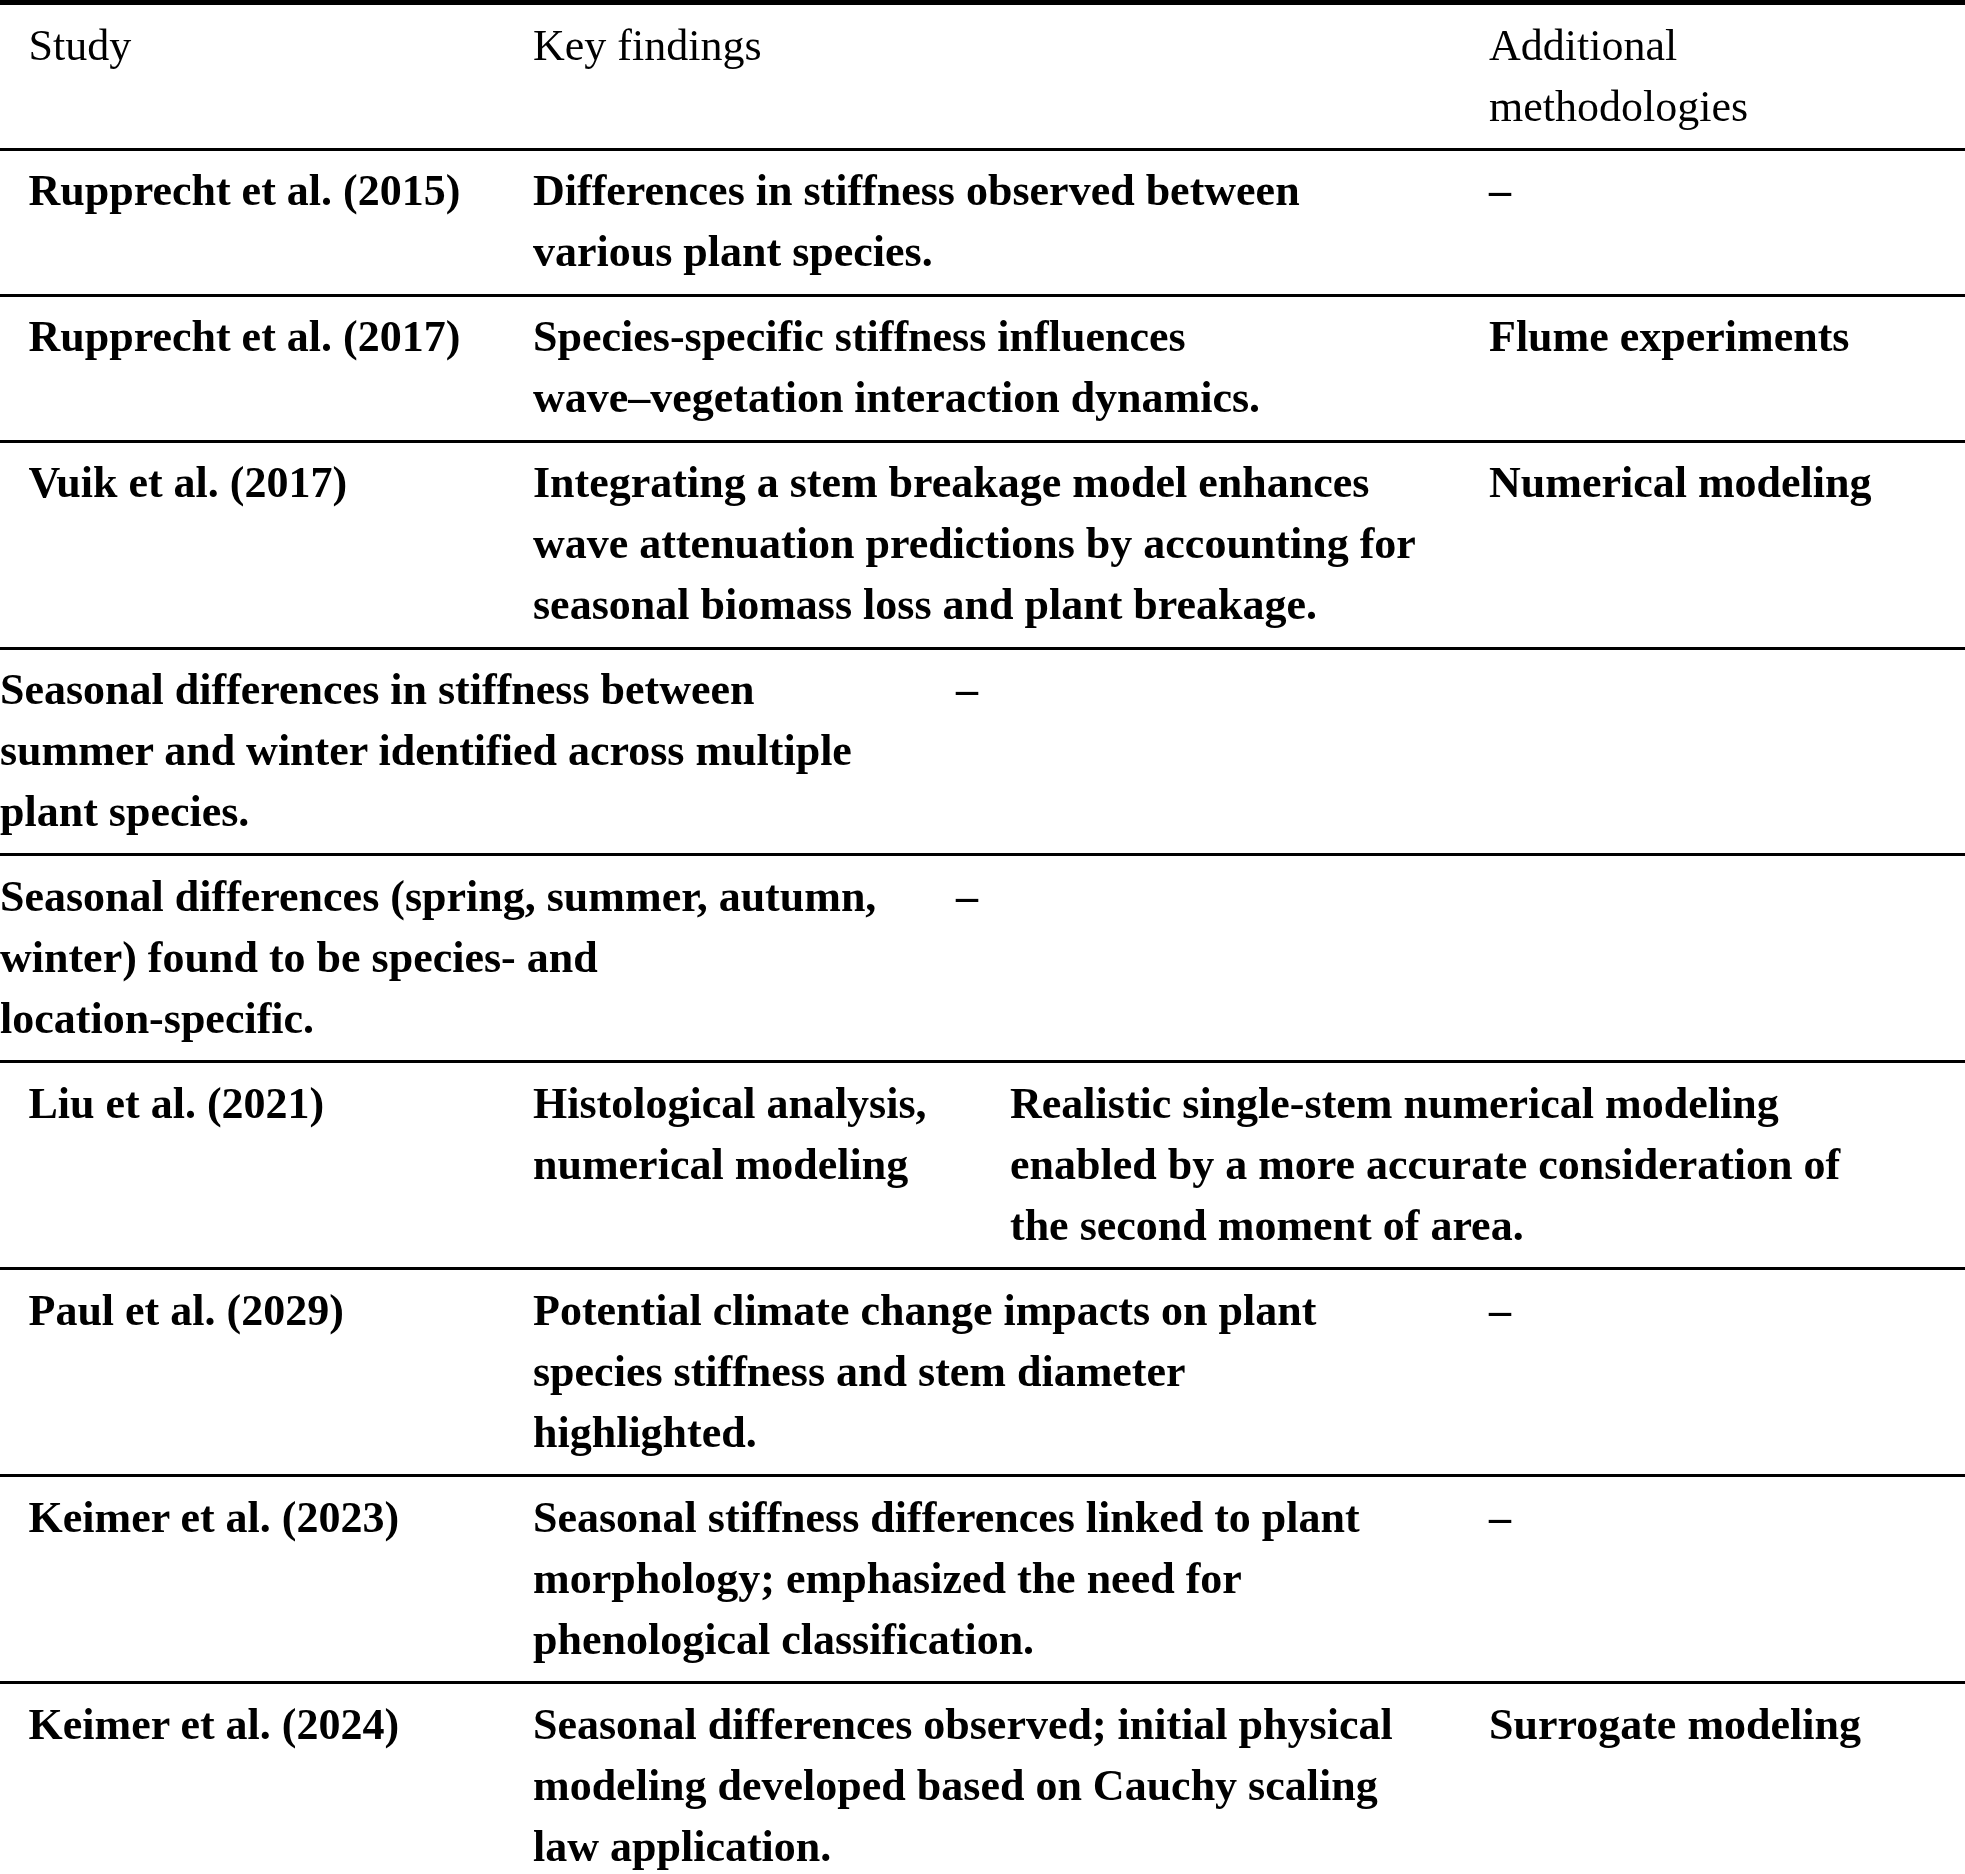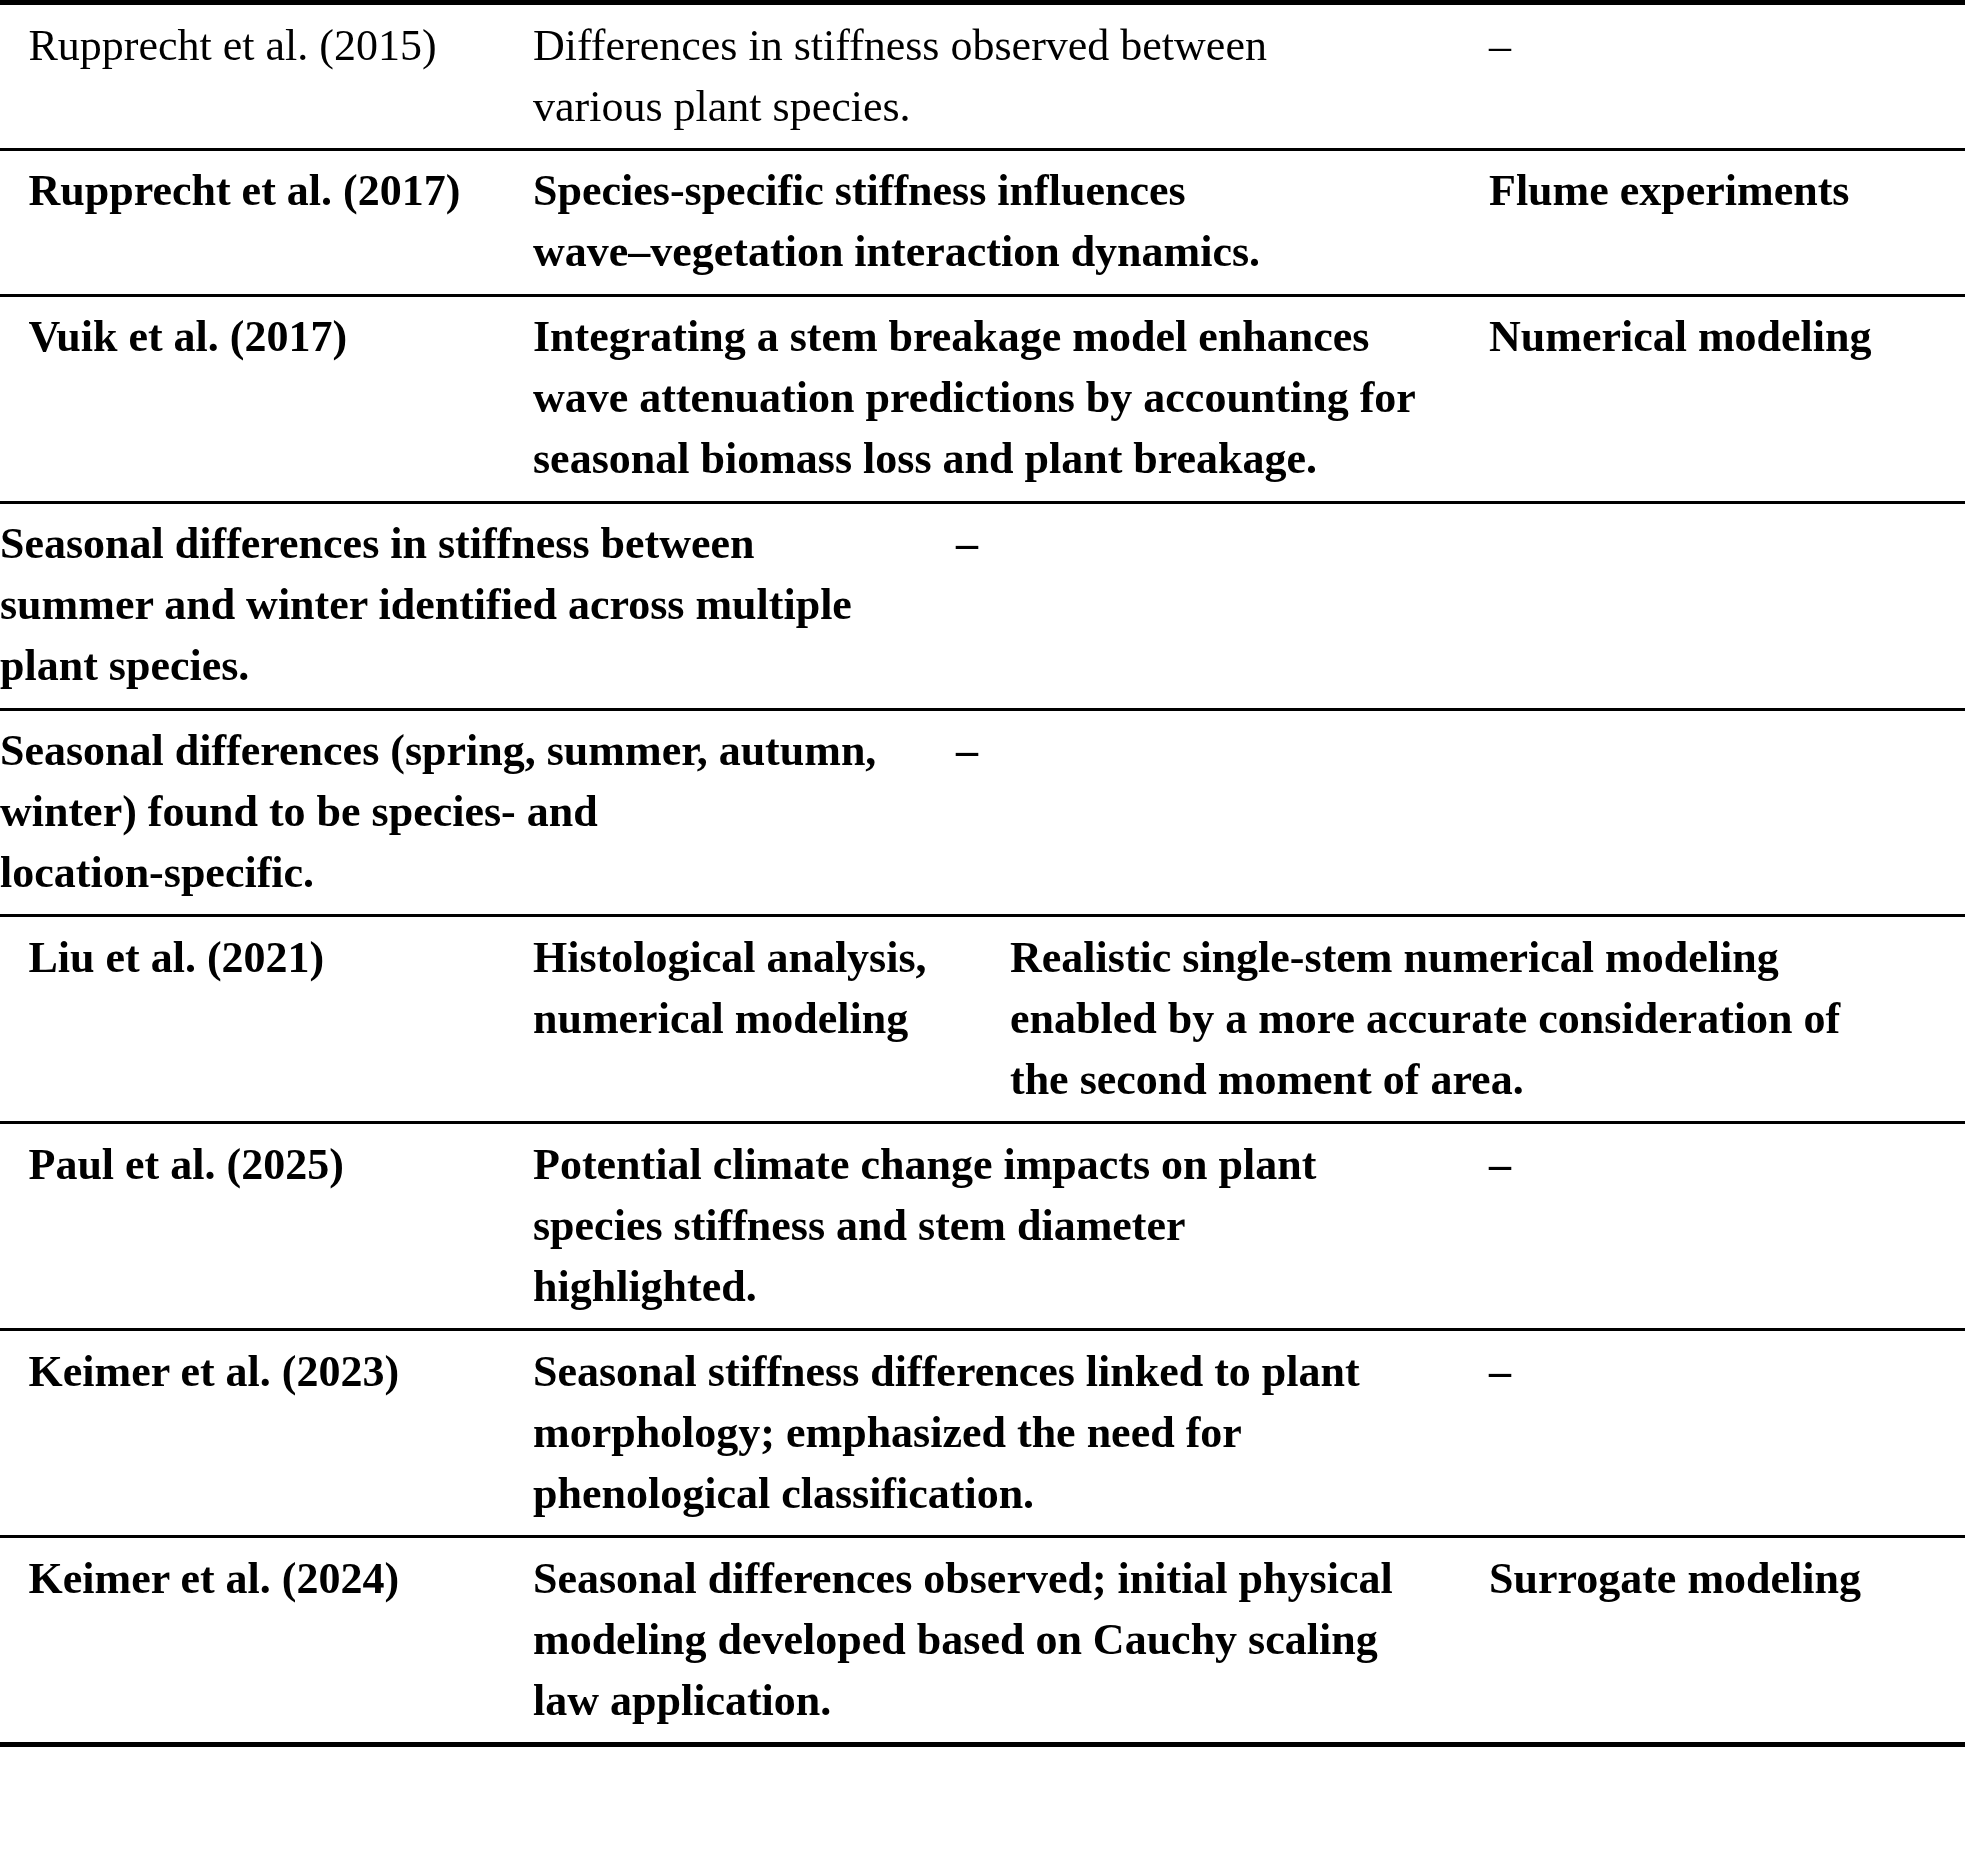--- a/index.html
+++ b/index.html
@@ -43,20 +43,26 @@
   .col-methods {
     flex: 1 1 auto;
     padding-right: 23px;
   }
 </style>
 </head>
 <body>
 
 <div class="paper-table">
 
+  <div class="trow">
+    <div class="cell col-study">Study</div>
+    <div class="cell col-findings">Key findings</div>
+    <div class="cell col-methods">Additional
+methodologies</div>
+  </div>
 
   <div class="trow">
     <div class="cell col-study">Rupprecht et al. (2015)</div>
     <div class="cell col-findings">Differences in stiffness observed between
 various plant species.</div>
     <div class="cell col-methods">–</div>
   </div>
 
   <div class="trow">
     <div class="cell col-study">Rupprecht et al. (2017)</div>
@@ -90,21 +96,21 @@
   <div class="trow">
     <div class="cell col-study">Liu et al. (2021)</div>
     <div class="cell col-methods">Histological analysis,
 numerical modeling</div>
     <div class="cell col-findings">Realistic single-stem numerical modeling
 enabled by a more accurate consideration of
 the second moment of area.</div>
   </div>
 
   <div class="trow">
-    <div class="cell col-study">Paul et al. (2025)</div>
+    <div class="cell col-study">Paul et al. (2029)</div>
     <div class="cell col-findings">Potential climate change impacts on plant
 species stiffness and stem diameter
 highlighted.</div>
     <div class="cell col-methods">–</div>
   </div>
 
   <div class="trow">
     <div class="cell col-study">Keimer et al. (2023)</div>
     <div class="cell col-findings">Seasonal stiffness differences linked to plant
 morphology; emphasized the need for

